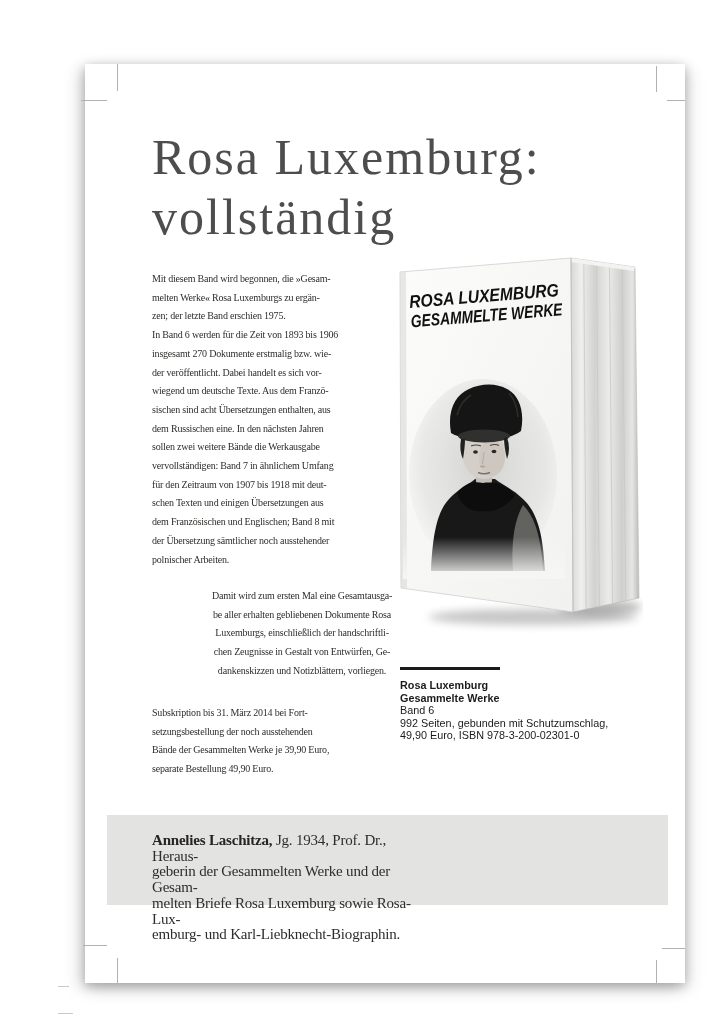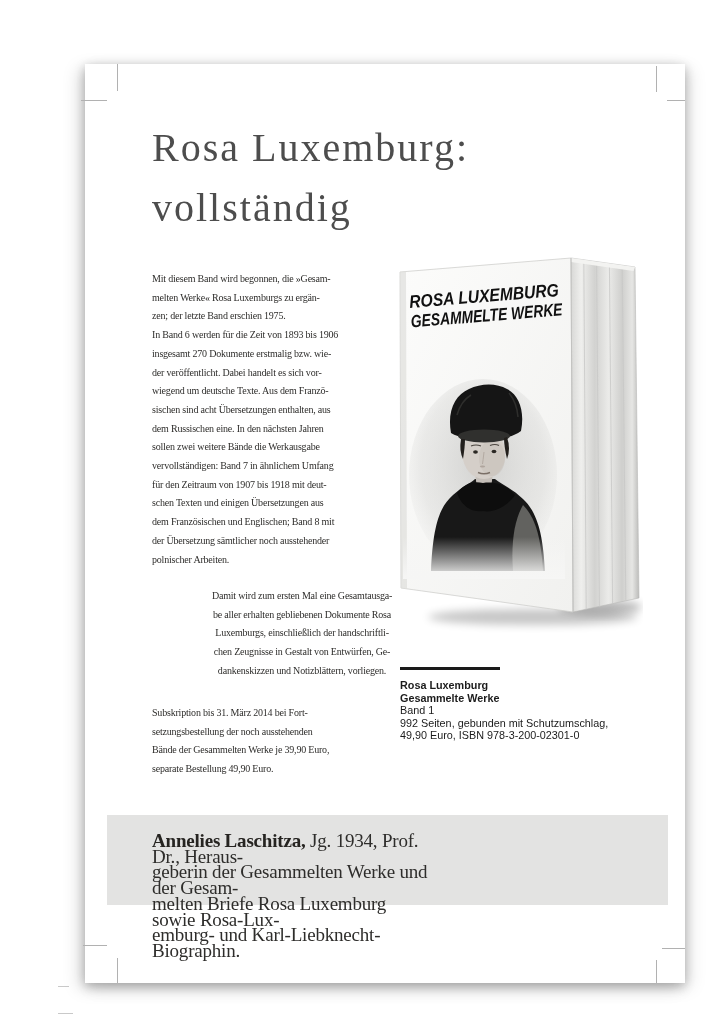--- a/index.html
+++ b/index.html
@@ -1,33 +1,33 @@
 <!DOCTYPE html>
 <html><head>
 <meta charset="utf-8">
 <style>
   html,body{margin:0;padding:0;background:#ffffff;}
   .canvas{position:relative;width:724px;height:1024px;background:#ffffff;overflow:hidden;
           font-family:"Liberation Serif","DejaVu Serif",serif;}
   .page{position:absolute;left:85px;top:64px;width:600px;height:919px;background:#ffffff;
         box-shadow:0 3px 10px rgba(0,0,0,.22),-6px 5px 16px rgba(0,0,0,.15),6px 5px 16px rgba(0,0,0,.10);}
-  .headline{position:absolute;left:67px;top:54px;font-size:40px;line-height:60px;
+  .headline{position:absolute;left:67px;top:63px;font-size:50px;line-height:60px;
             letter-spacing:2px;color:#4d4d4d;}
   .para{position:absolute;left:67px;width:300px;font-size:10px;line-height:18.7px;
         letter-spacing:-0.2px;color:#2e2d2b;white-space:pre-line;}
   .p1{top:206px;}
   .p2{top:523px;text-align:center;}
   .p3{top:640px;}
   .info-rule{position:absolute;left:315px;top:603px;width:100px;height:3px;background:#1a1a1a;}
   .info{position:absolute;left:315px;top:615px;width:240px;
         font-family:"Liberation Sans","DejaVu Sans",sans-serif;
         font-size:10.8px;line-height:12.6px;color:#1b1b1b;letter-spacing:0;}
   .info .b{font-weight:bold;}
   .gray-box{position:absolute;left:22px;top:751px;width:561px;height:90px;background:#e3e3e2;}
-  .bio{position:absolute;font-size:19px;line-height:15.7px;letter-spacing:-0.2px;
+  .bio{position:absolute;font-size:15px;line-height:15.7px;letter-spacing:-0.2px;
        color:#2e2d2b;white-space:pre-line;}
   .bio-left{left:67px;top:769px;width:280px;}
   .bio-right{left:315px;top:794px;width:260px;}
   .bio .name{font-weight:bold;color:#262421;}
   .cm{position:absolute;background:#b1b1b1;}
   .cm-tl-v{left:32px;top:0;width:1px;height:27px;}
   .cm-tl-h{left:-4px;top:36px;width:26px;height:1px;}
   .cm-tr-v{left:571px;top:2px;width:1px;height:26px;}
   .cm-tr-h{left:582px;top:36px;width:18px;height:1px;}
   .cm-bl-h{left:-2px;top:881px;width:24px;height:1px;}
@@ -165,21 +165,21 @@
         <ellipse cx="87.5" cy="211.5" rx="2.6" ry="1" fill="#a99f96" opacity="0.85"></ellipse>
         <path d="M83,217.5 Q89,220 95,217.5" stroke="#7a6f66" stroke-width="1.4" fill="none"></path>
         <rect x="8" y="282" width="162" height="42" fill="url(#fadeWhite)"></rect>
       </g>
     </svg>
 
     <div class="info-rule"></div>
     <div class="info">
       <div class="b">Rosa Luxemburg</div>
       <div class="b">Gesammelte Werke</div>
-      <div>Band 1</div>
+      <div>Band 6</div>
       <div>992 Seiten, gebunden mit Schutzumschlag,</div>
       <div>49,90 Euro, ISBN 978-3-200-02301-0</div>
     </div>
 
     <div class="gray-box"></div>
     <div class="bio bio-left"><span class="name">Annelies Laschitza,</span><span> Jg. 1934, Prof. Dr., Heraus-
 geberin der Gesammelten Werke und der Gesam-
 melten Briefe Rosa Luxemburg sowie Rosa-Lux-
 emburg- und Karl-Liebknecht-Biographin.</span></div>
 

